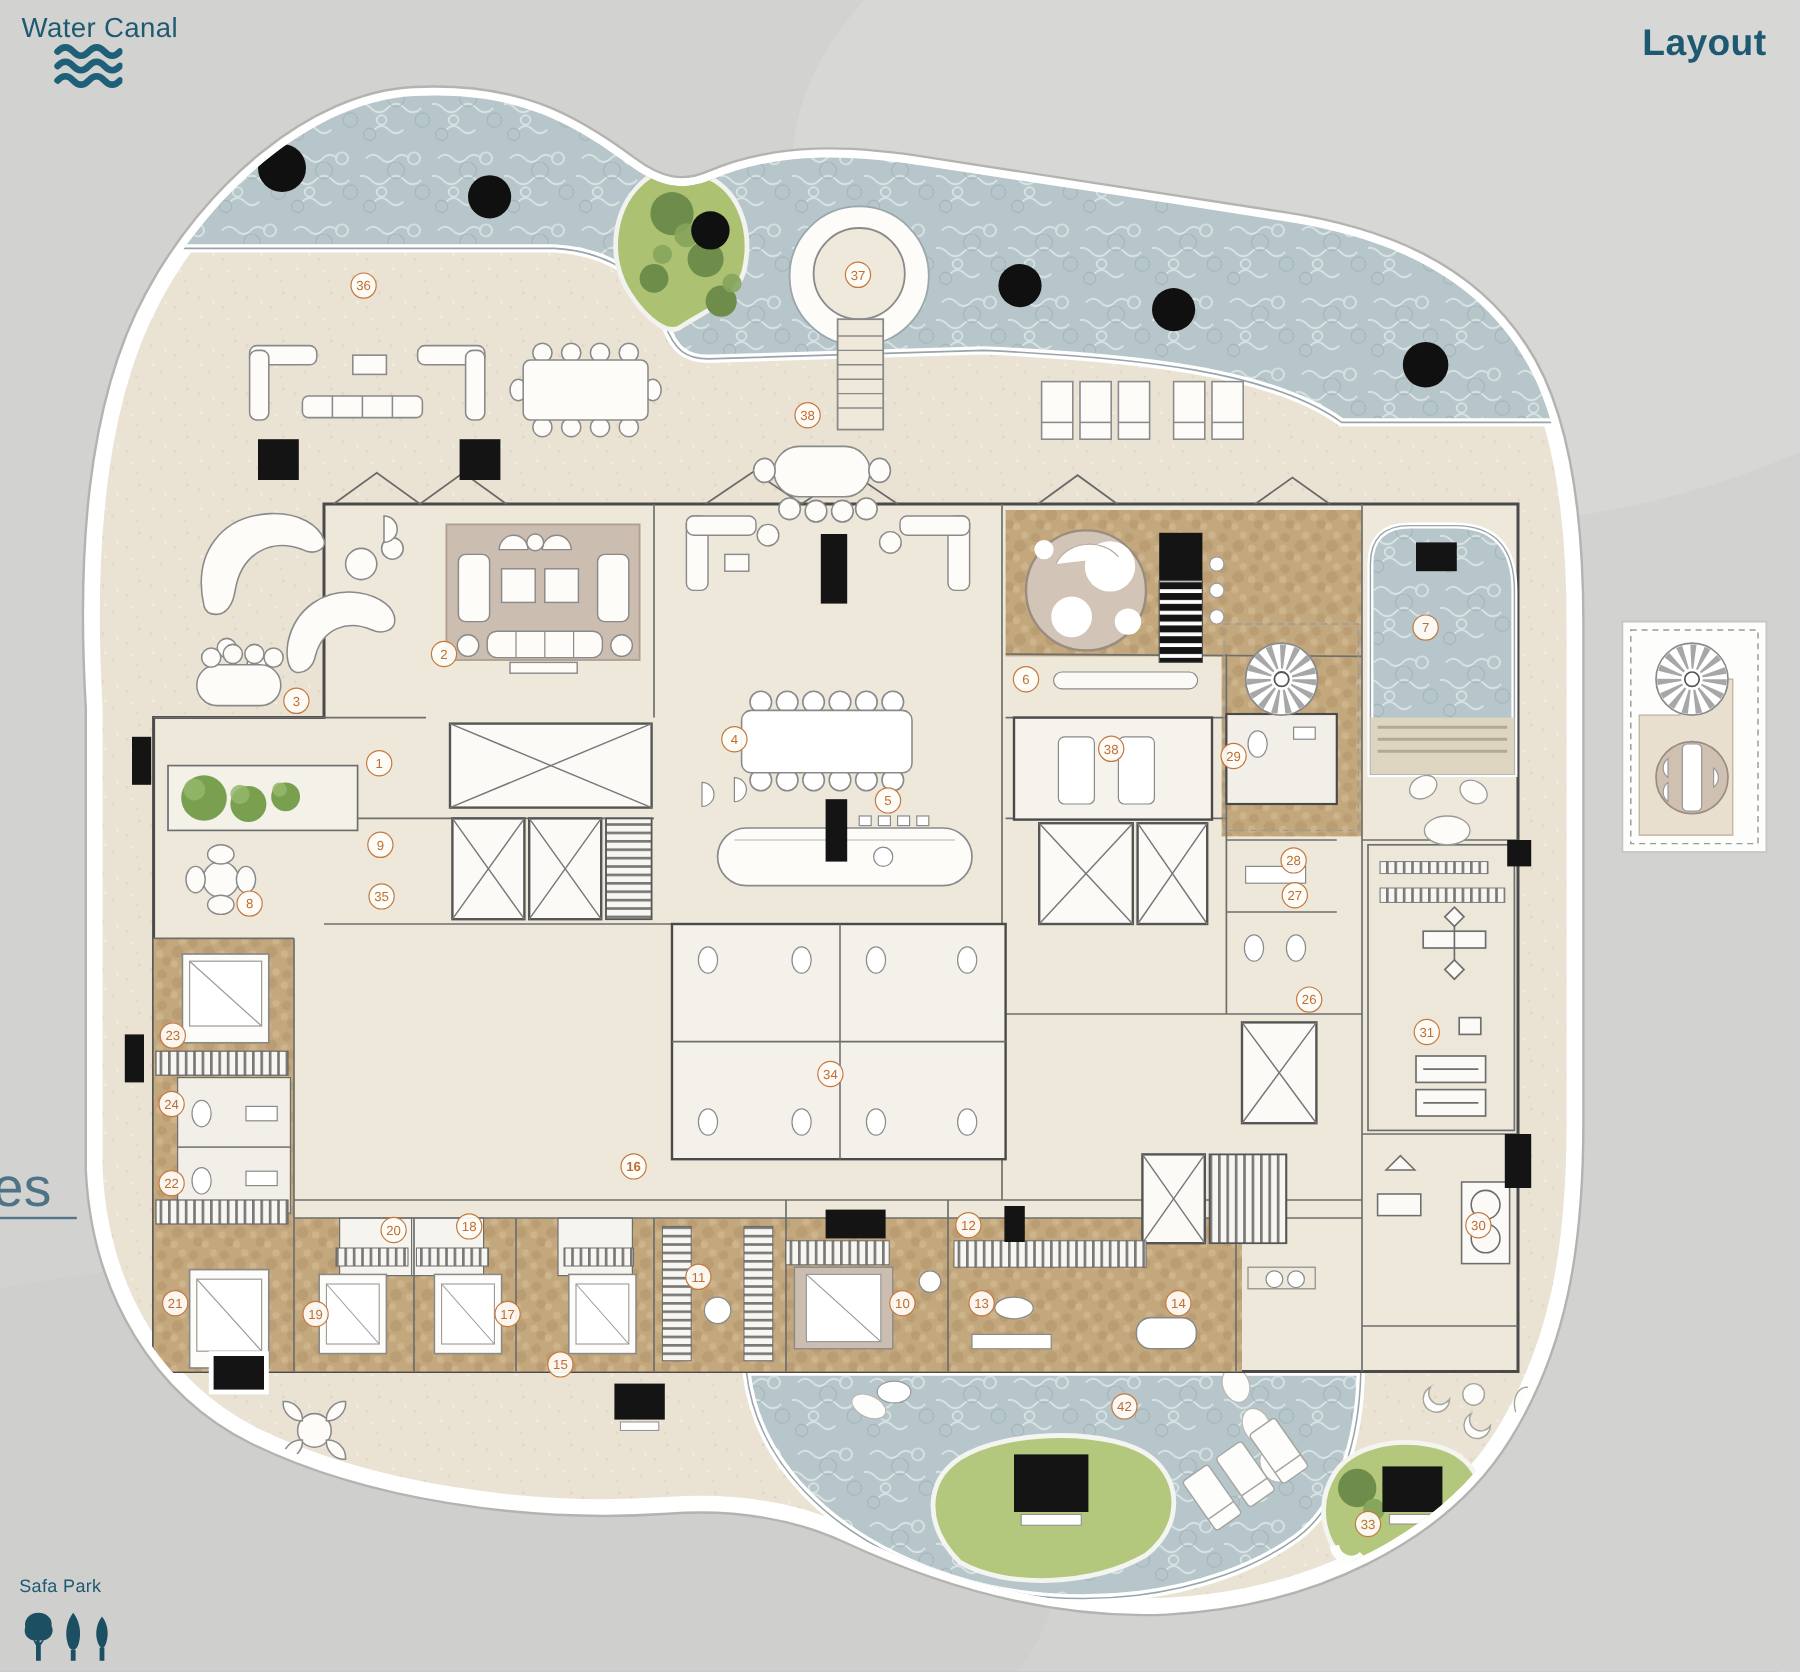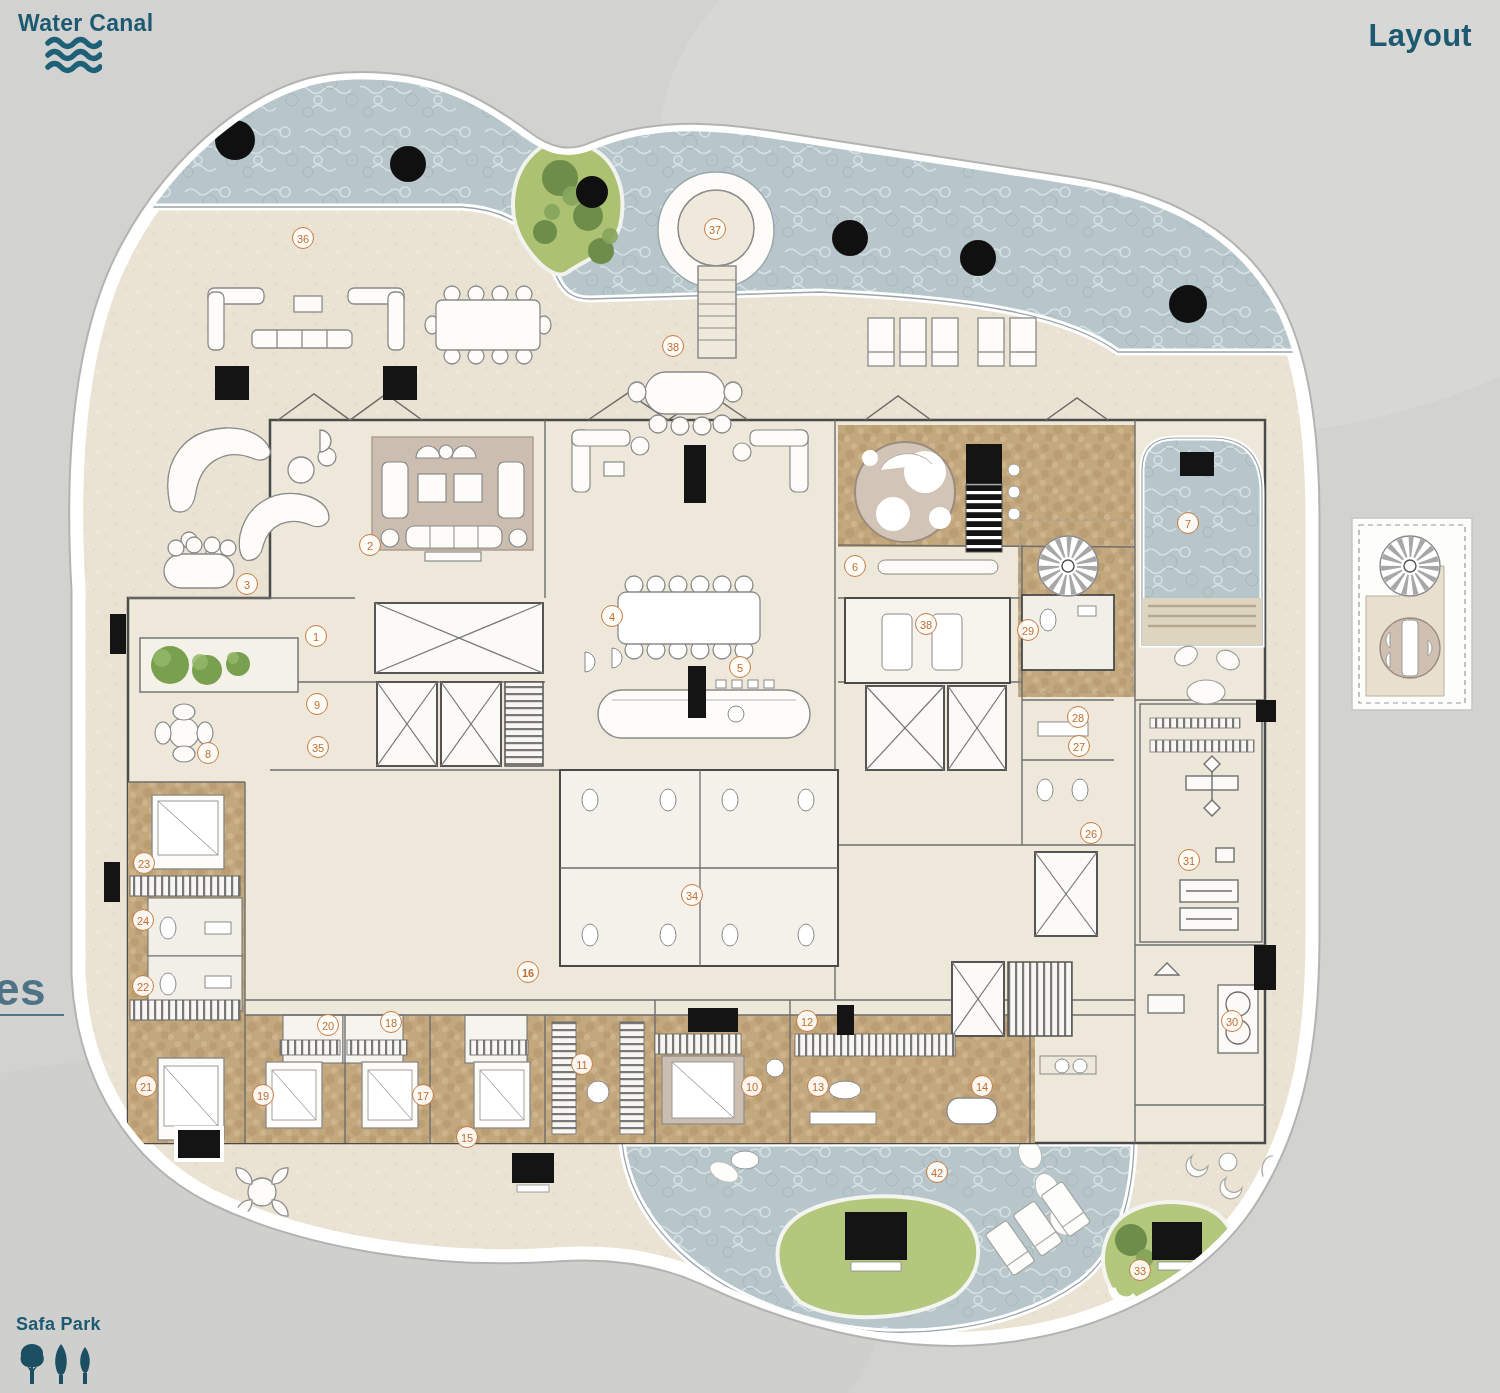--- a/index.html
+++ b/index.html
@@ -1,22 +1,22 @@
 <!DOCTYPE html>
 <html><head>
 <meta charset="utf-8">
 <style>
   html,body{margin:0;padding:0;background:#c9c9c7;}
   #stage{position:relative;width:1500px;height:1393px;overflow:hidden;
          background:#d2d2d0;font-family:"Liberation Sans",sans-serif;}
   #plan-svg{position:absolute;left:0;top:0;}
-  .lbl{position:absolute;color:#1d5a72;letter-spacing:.3px;font-weight:bold;}
+  .lbl{position:absolute;color:#1d5a72;letter-spacing:.3px;}
   #lbl-water-canal{left:18px;top:10px;font-size:23px;}
   #lbl-layout{right:28px;top:18px;font-size:31px;font-weight:bold;}
-  #lbl-safa-park{left:16px;top:1314px;font-size:18px;}
+  #lbl-safa-park{left:16px;top:1314px;font-size:15px;}
   #lbl-left-partial{left:-6px;top:962px;font-size:46px;color:#4f7386;}
   #left-underline{position:absolute;left:0;top:1014px;width:64px;height:0;
                   border-top:2px solid #51768a;}
   .icon{position:absolute;}
   #markers{position:absolute;left:0;top:0;width:100%;height:100%;pointer-events:none;}
   .marker{position:absolute;width:22px;height:22px;border-radius:50%;
           border:1.5px solid #c5793f;background:rgba(255,253,249,.92);
           color:#bf6f34;font-size:11px;line-height:22px;text-align:center;
           transform:translate(-50%,-50%);box-sizing:border-box;}
 </style>

